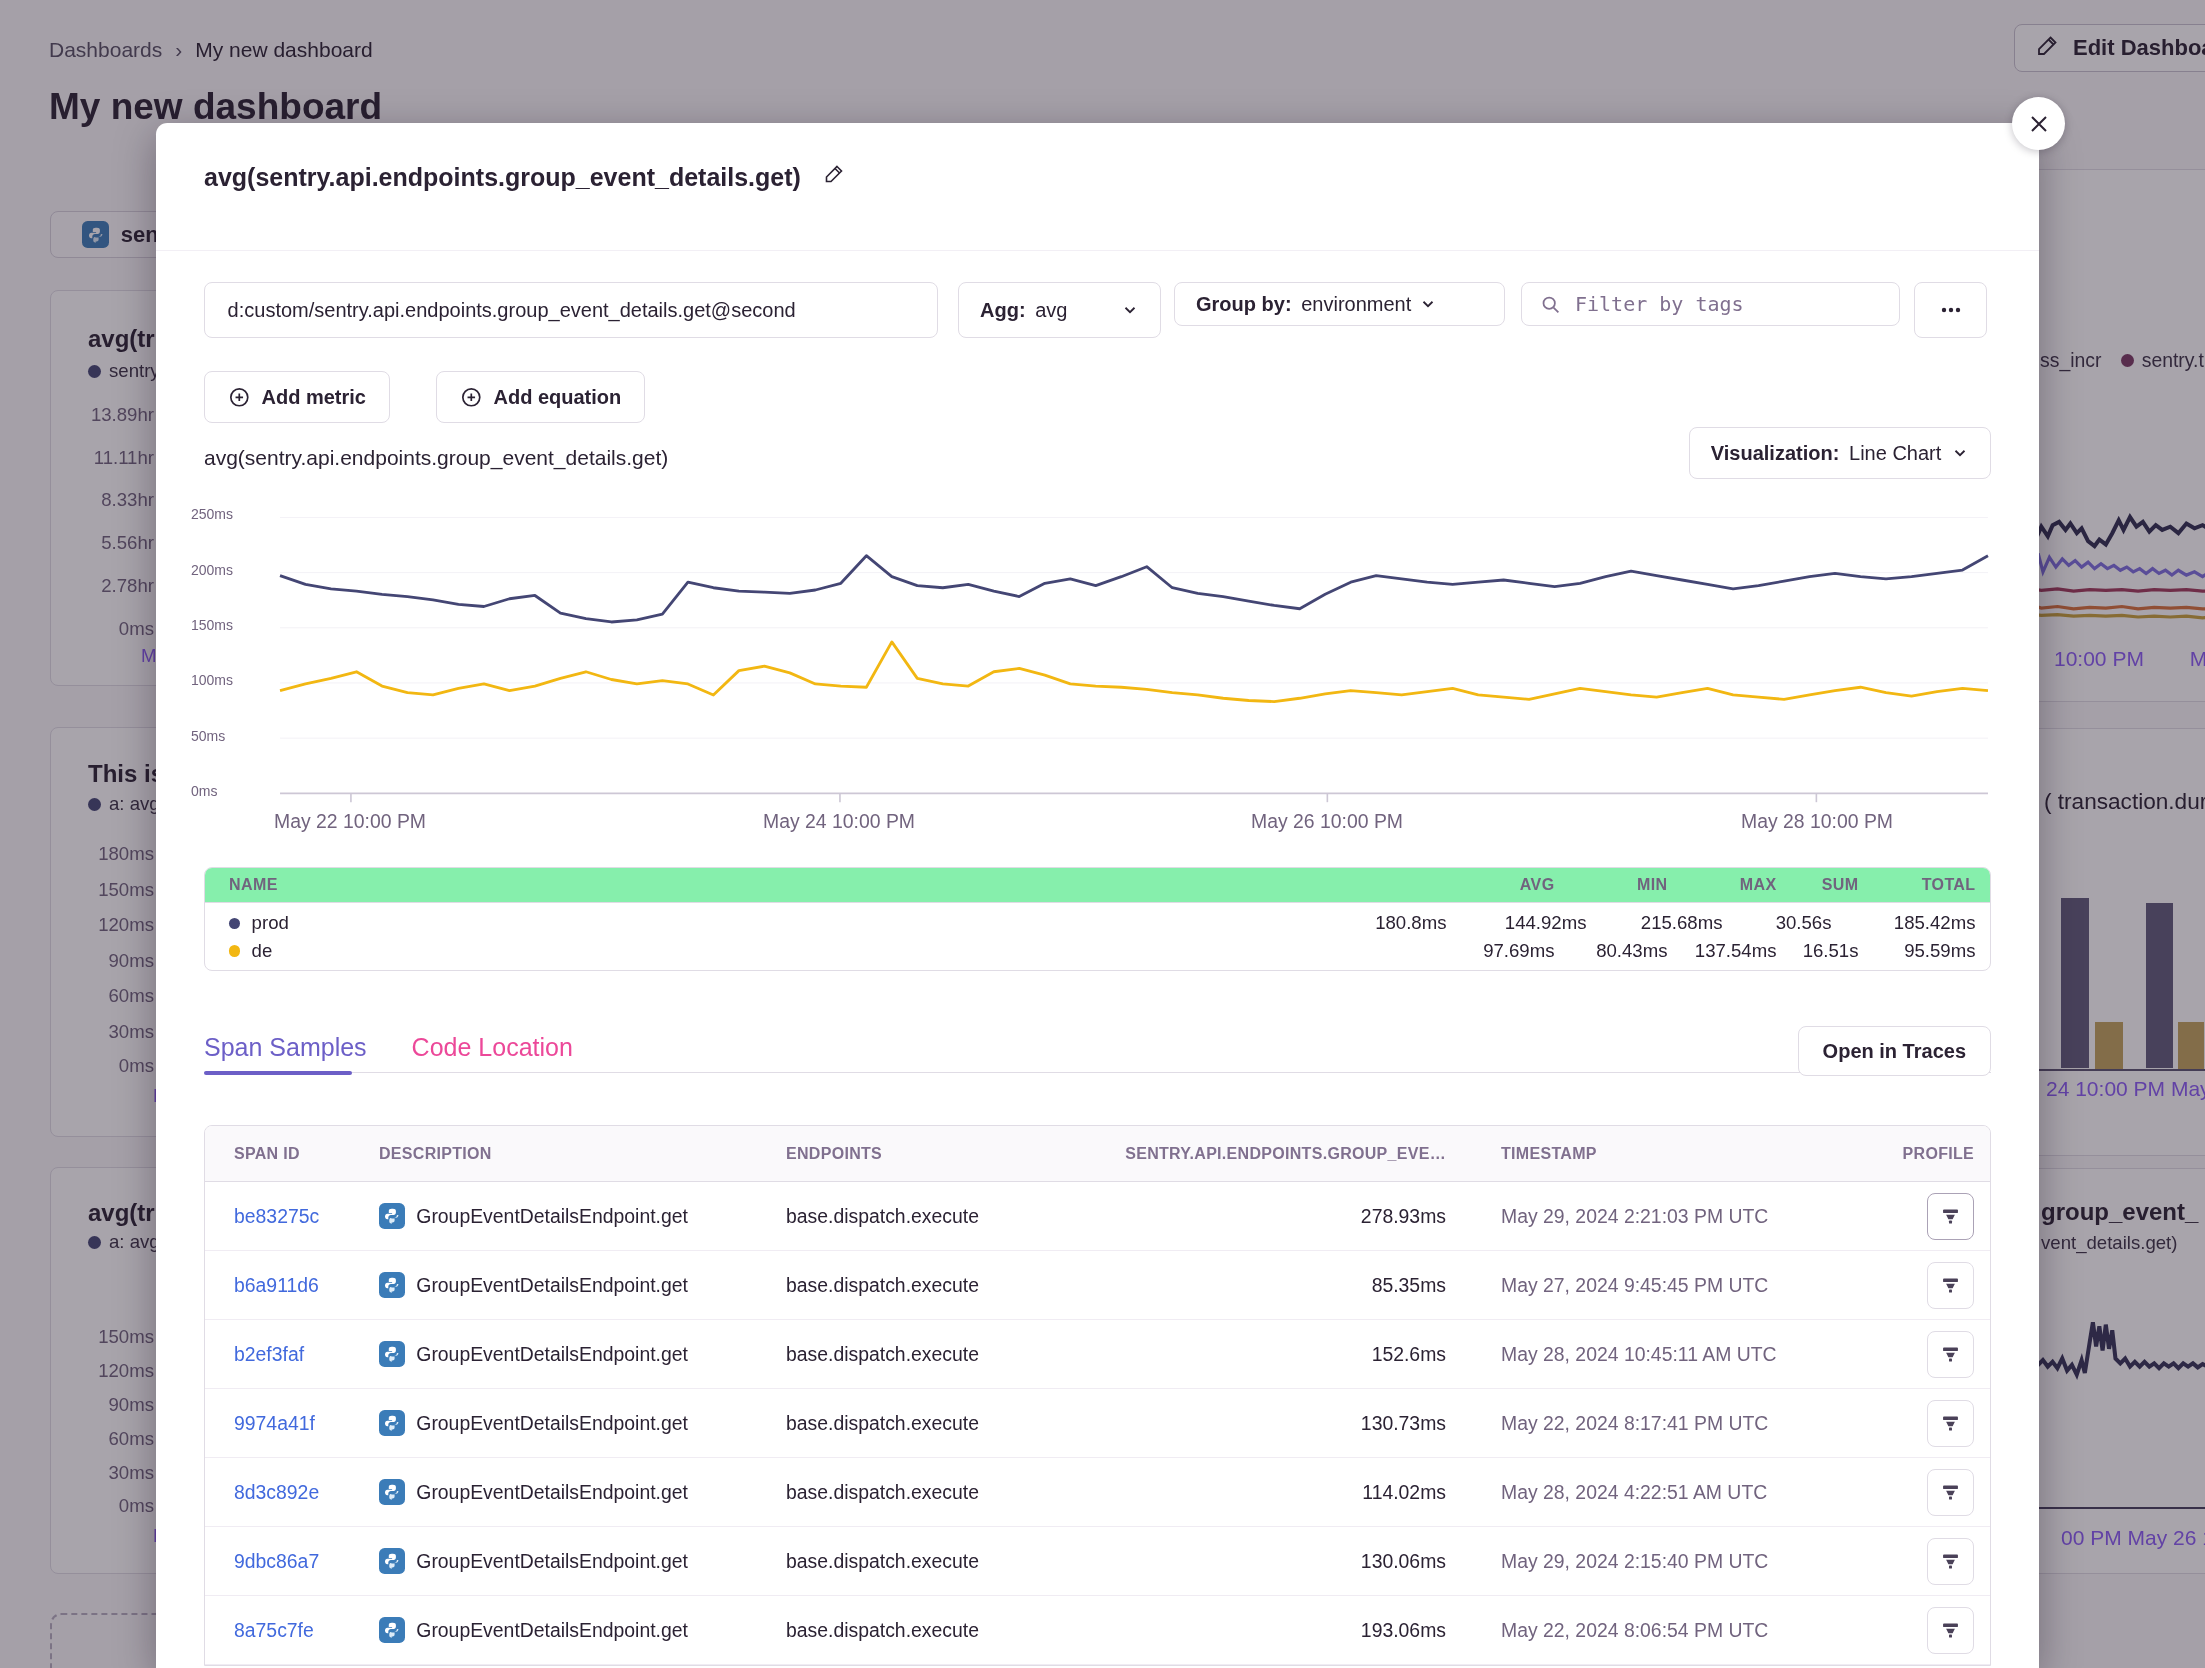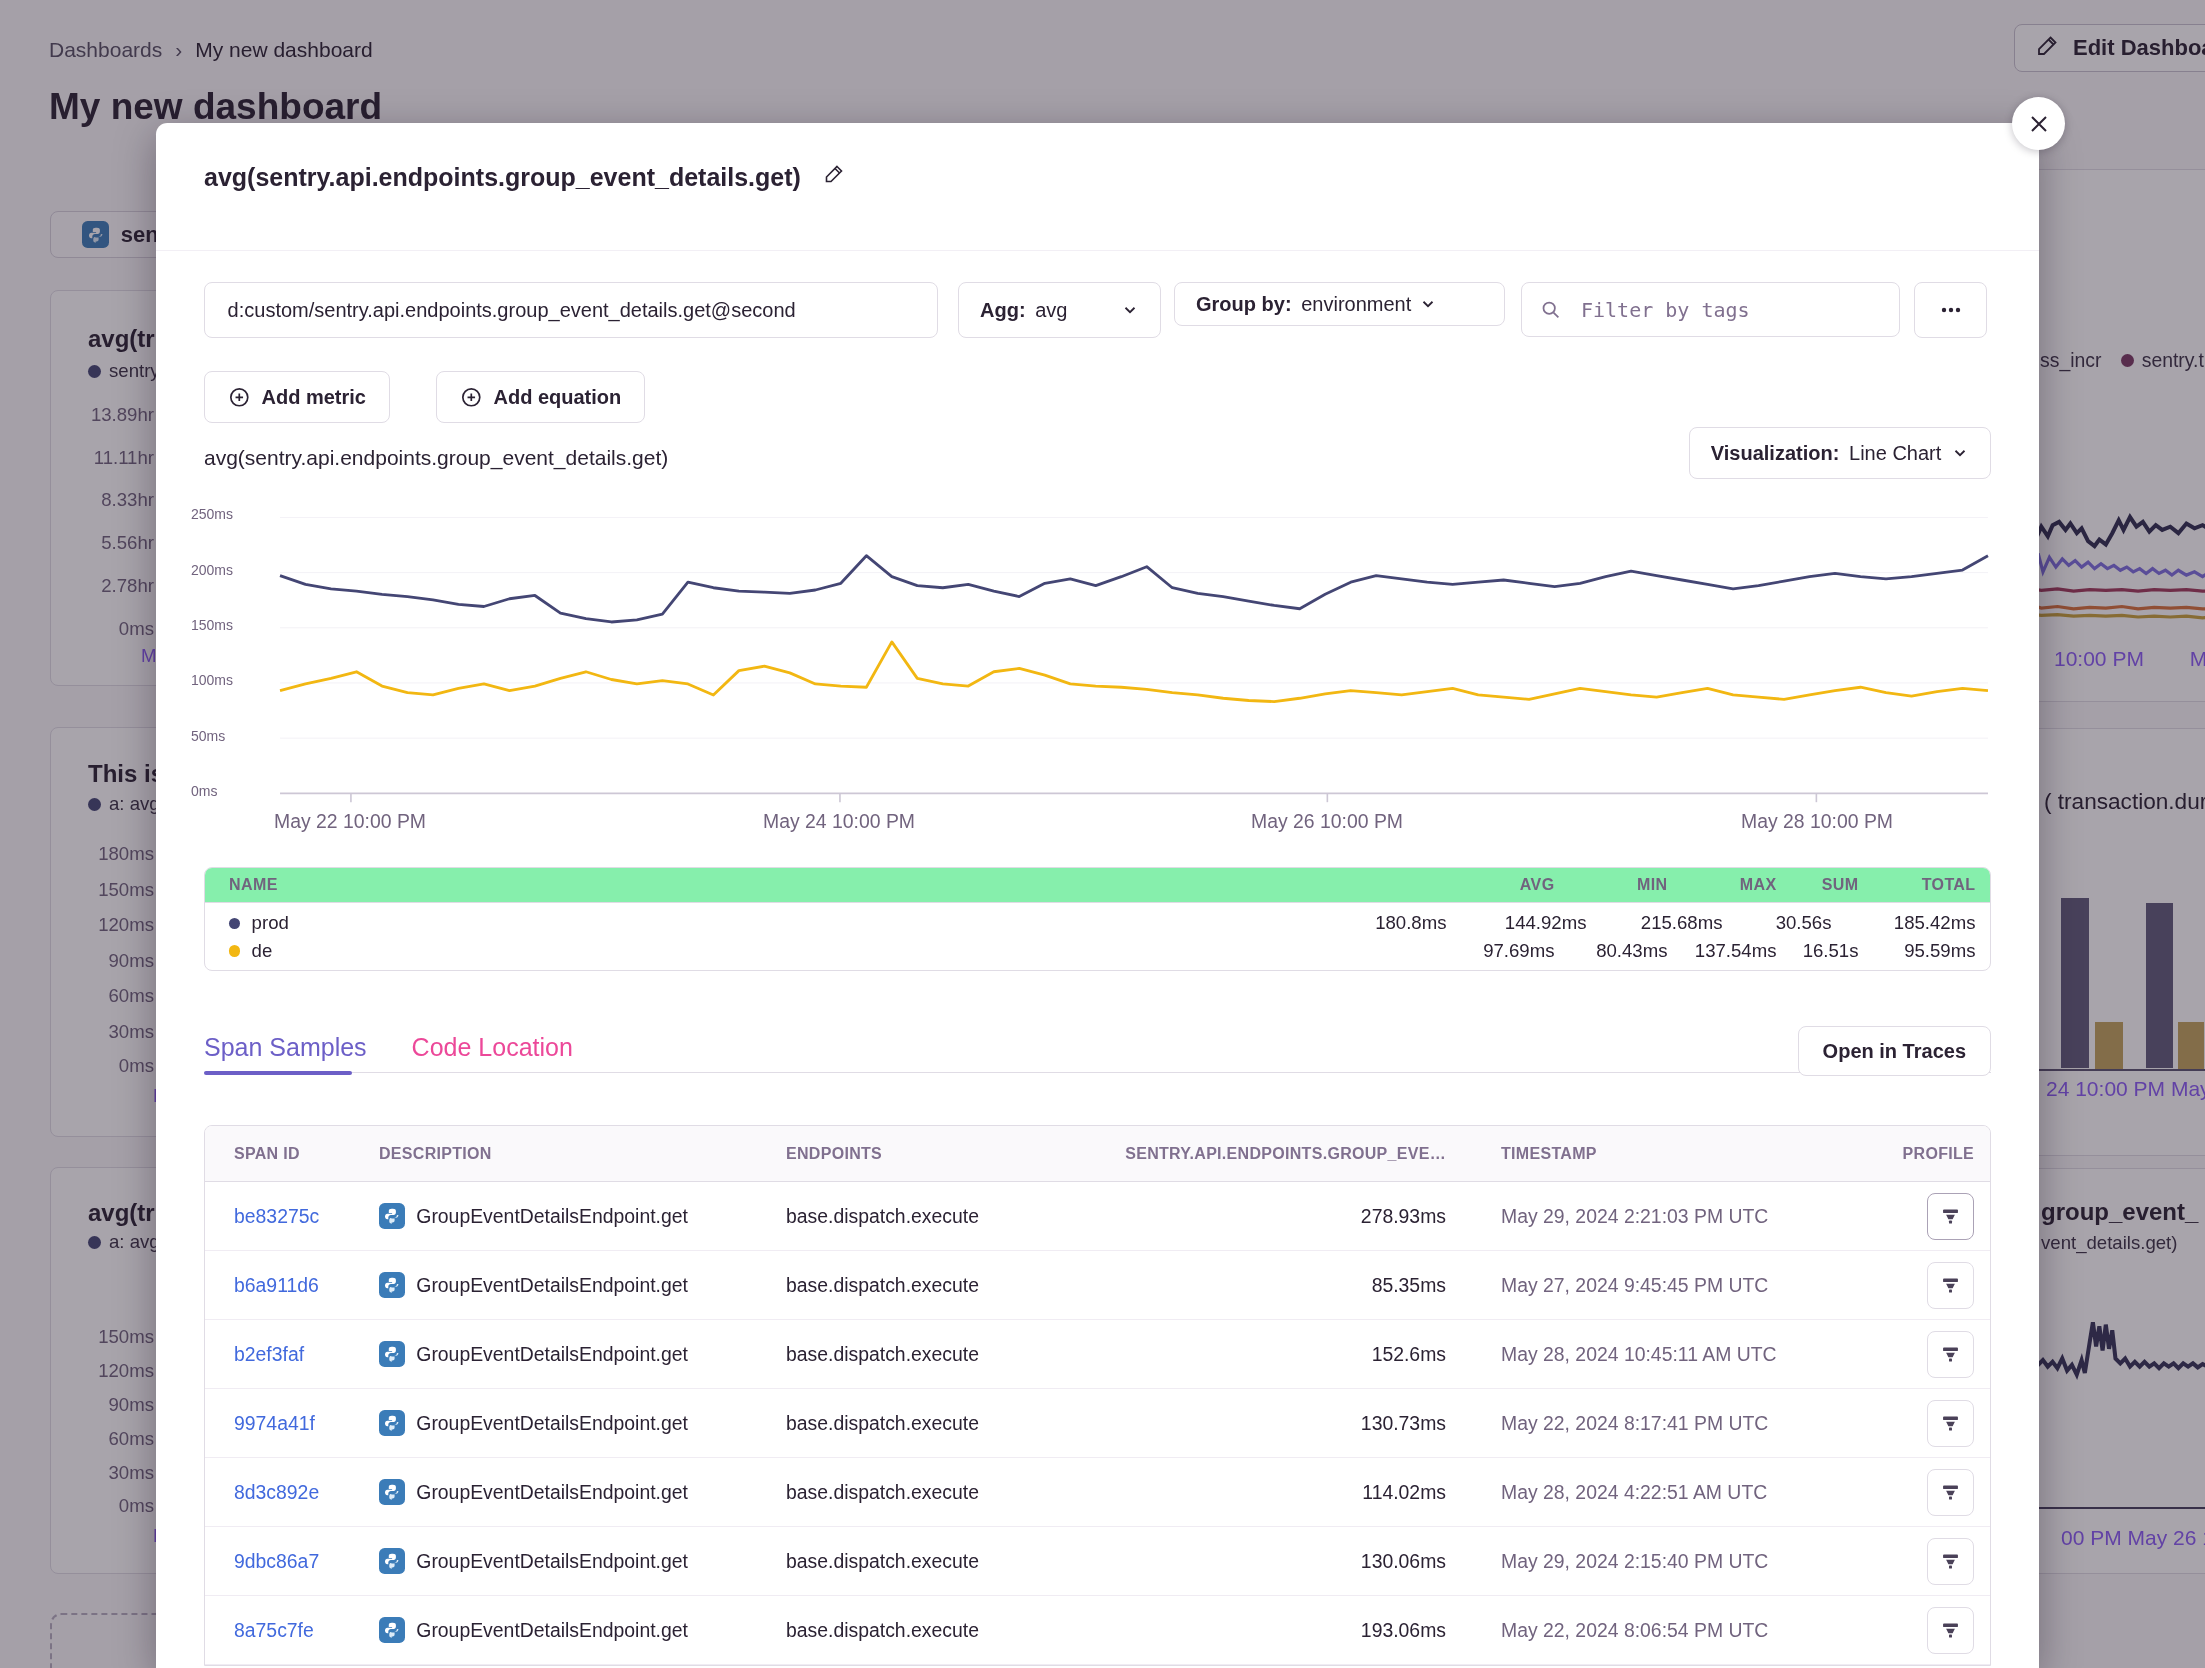--- a/index.html
+++ b/index.html
@@ -30,21 +30,21 @@
   #modal { position:absolute; left:156px; top:123px; width:1883px; height:1545px; background:#fff; border-radius:11.3px 11.3px 0 0; box-shadow:0 11.3px 40px rgba(20,10,30,.35); z-index:10; overflow:hidden; }
   #closebtn { position:absolute; left:2012px; top:97px; width:53px; height:53px; border-radius:50%; background:#fff; box-shadow:0 1.6px 8px rgba(20,10,30,.25); z-index:12; display:flex; align-items:center; justify-content:center; }
   .mtitle { top:39px; left:48px; font-size:25px; font-weight:700; display:flex; gap:21px; align-items:center; }
   .hdrline { top:127px; left:0; width:100%; height:0.8px; background:#f2eff5; }
   .ctl { border:0.8px solid #e0dce5; border-radius:8px; background:#fff; display:flex; align-items:center; font-size:20px; color:#2b2233; }
   .metricinput { top:159px; left:48px; width:734px; height:56px; padding:0 22.6px; white-space:nowrap; overflow:hidden; }
   .aggbtn { top:159px; left:802px; width:203px; height:56px; padding:0 21px; justify-content:space-between; }
   .grpbtn { top:159px; left:1018px; width:331px; height:44px; padding:11px 21px; justify-content:flex-start; }
   .lbl { font-weight:700; }
   .val { margin-left:9.7px; margin-right:8px; }
-  .filterbox { top:159px; left:1365px; width:379px; height:55px; padding:0 18px; gap:20px; }
+  .filterbox { top:159px; left:1365px; width:379px; height:44px; padding:0 18px; gap:14px; }
   .filterbox .ph { font-family:"DejaVu Sans Mono",monospace; font-size:20px; color:#80708f; }
   .morebtn { top:159px; left:1758px; width:73px; height:56px; justify-content:center; }
   .addbtn { top:248px; height:52px; padding:0 22.6px; gap:11.3px; font-weight:700; font-size:20px; }
   .vizbtn { top:304px; height:52px; right:48px; left:auto; padding:0 21px; position:absolute; gap:9.7px; }
   .chartlabel { top:323px; left:48px; font-size:21px; color:#2b2233; }
 
   
   .cy { position:absolute; width:81px; left:35px; text-align:left; font-size:14px; color:#71637e; }
   .cx { position:absolute; width:242px; text-align:center; font-size:19.4px; color:#71637e; top:687px; }
   #plotwrap { position:absolute; left:123px; top:394px; width:1710px; height:286px; }

